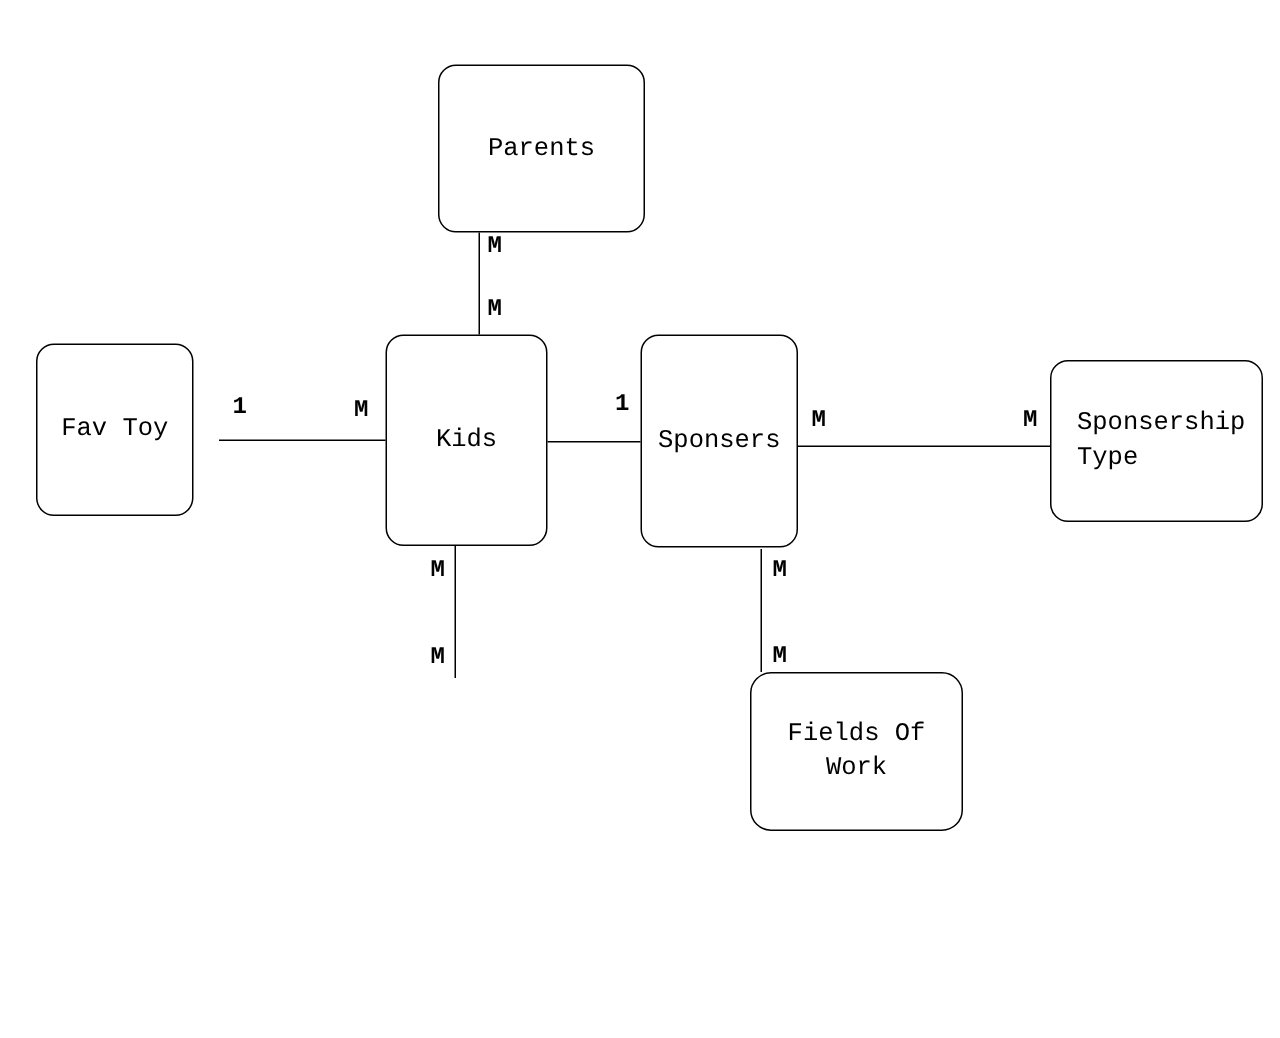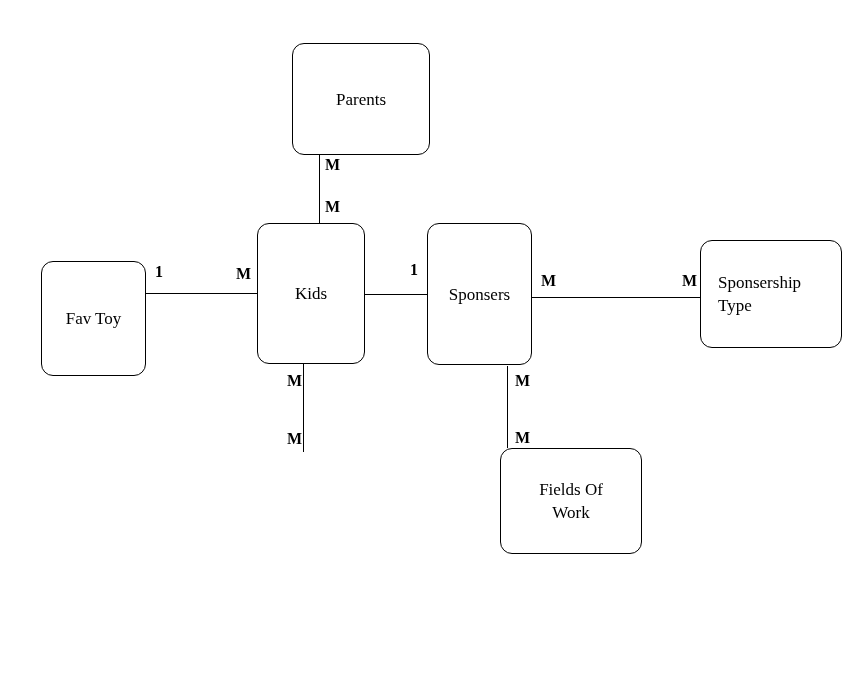--- a/index.html
+++ b/index.html
@@ -5,47 +5,47 @@
   html, body {
     margin: 0;
     padding: 0;
     background: #ffffff;
   }
   .canvas {
     position: relative;
     width: 853px;
     height: 692px;
     background: #ffffff;
-    font-family: Liberation Serif, serif;
+    font-family: Liberation Mono, monospace;
     color: #000000;
     overflow: hidden;
   }
   
   .entity {
     position: absolute;
     box-sizing: border-box;
     border: 1px solid #000000;
     border-radius: 12px;
     background: #ffffff;
     display: flex;
     align-items: center;
     justify-content: center;
     text-align: center;
     font-size: 17px;
     line-height: 23px;
   }
   #e-parents         { left: 292px; top: 43px;  width: 138px; height: 112px; }
-  #e-fav-toy         { left: 41px;  top: 229px; width: 105px; height: 115px; margin-top: 32px; }
+  #e-fav-toy         { left: 24px;  top: 229px; width: 105px; height: 115px; }
   #e-kids            { left: 257px; top: 223px; width: 108px; height: 141px; }
   #e-sponsers        { left: 427px; top: 223px; width: 105px; height: 142px; }
   #e-sponsership-type{ left: 700px; top: 240px; width: 142px; height: 108px;
                        justify-content: flex-start; text-align: left;
                        padding-left: 17px; padding-right: 4px; }
   #e-skills          { left: 223px; top: 452px; width: 119px; height: 111px; }
-  #e-fields-of-work  { left: 500px; top: 448px; width: 142px; height: 106px; }
+  #e-fields-of-work  { left: 500px; top: 448px; width: 142px; height: 106px; border-radius: 14px; }
   #e-fields-of-work .entity-label { max-width: 100px; display: inline-block; }
 
   
   .line {
     position: absolute;
     background: #000000;
   }
   #l-parents-kids   { left: 319px; top: 155px; width: 1px;   height: 68px; }
   #l-favtoy-kids    { left: 146px; top: 293px; width: 111px; height: 1px; }
   #l-kids-sponsers  { left: 365px; top: 294px; width: 62px;  height: 1px; }

